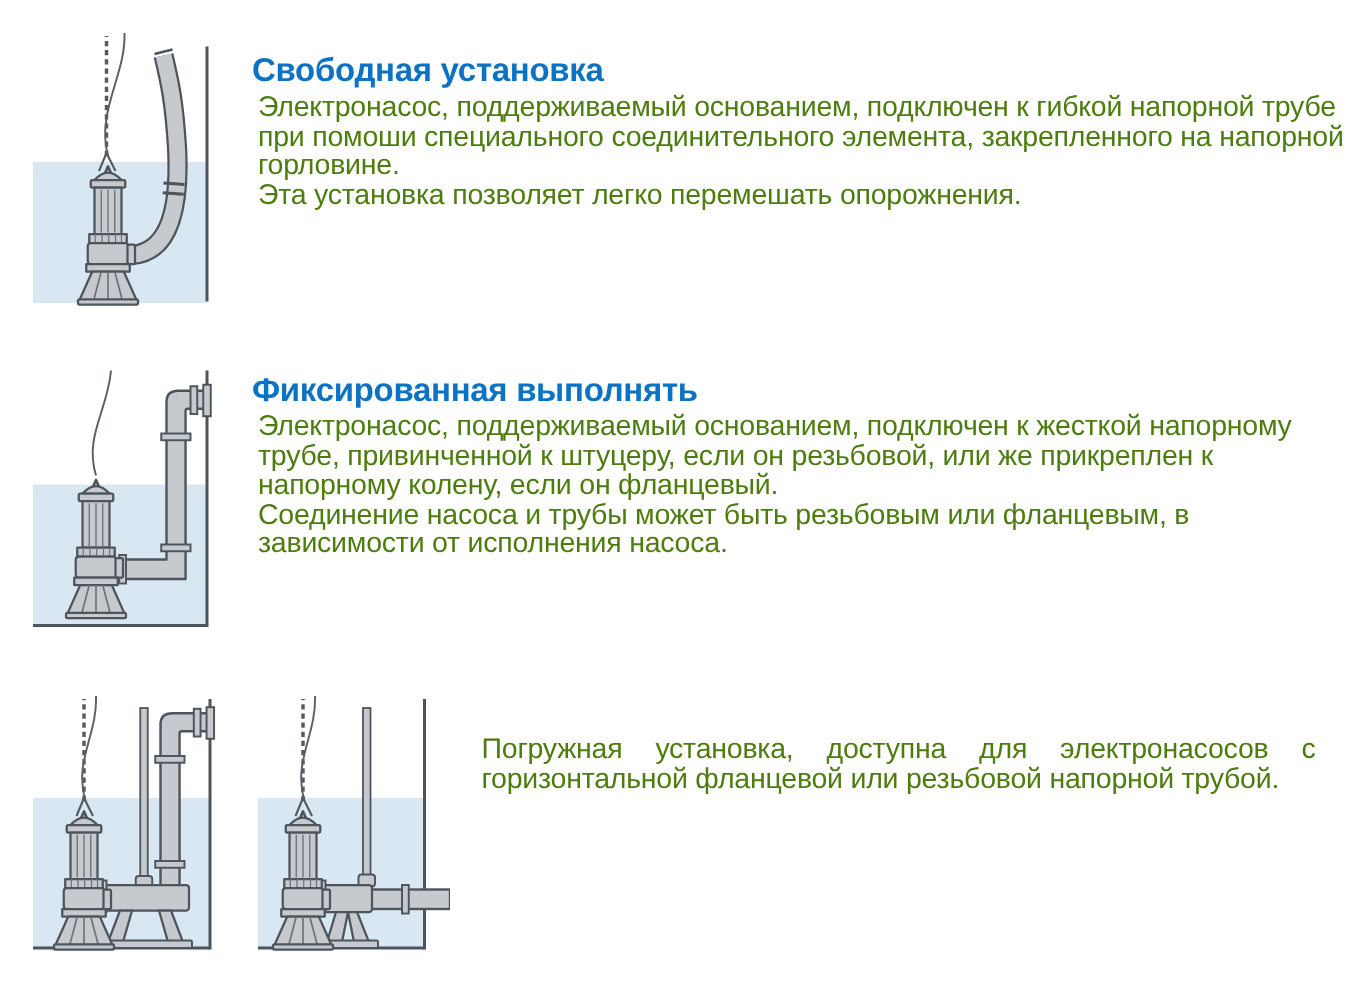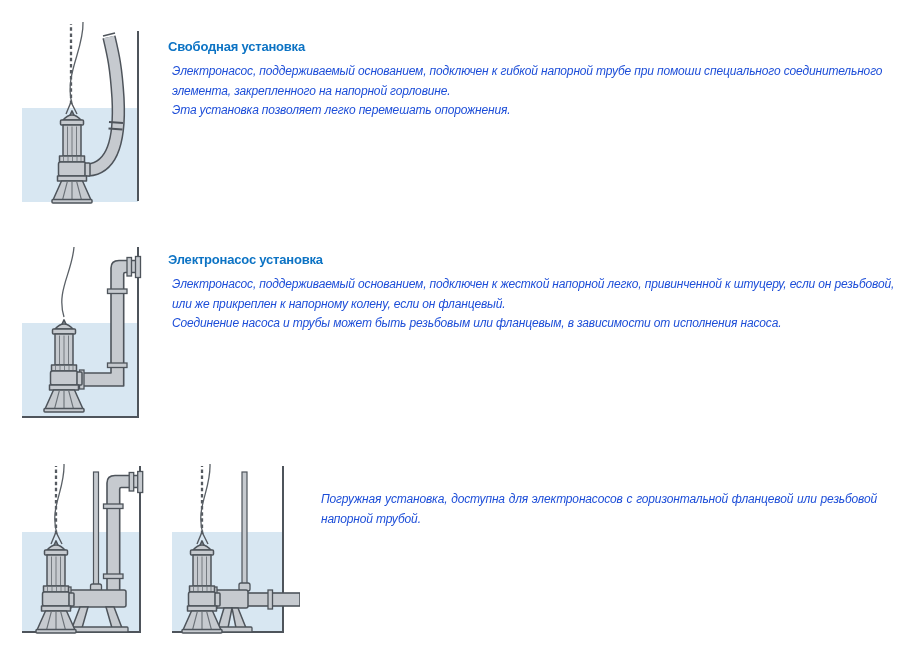--- a/index.html
+++ b/index.html
@@ -3,27 +3,26 @@
 <meta charset="utf-8">
 <style>
   html,body{margin:0;padding:0;}
   body{
     width:906px;height:663px;background:#ffffff;position:relative;overflow:hidden;
     font-family:"Liberation Sans", sans-serif;
   }
   .fig{position:absolute;}
   .sec-text{position:absolute;}
   .sec-title{
-    margin:0 0 5px 0;font-size:13px;font-weight:bold;color:#0c73c4;
+    margin:0 0 5px 0;font-size:22px;font-weight:bold;color:#0c73c4;
     letter-spacing:-0.2px;line-height:21px;
   }
   .sec-text p{
-    margin:0;padding-left:4px;font-size:12px;line-height:19.6px;color:#1d4ed8;
+    margin:0;padding-left:4px;font-size:19px;line-height:19.6px;color:#4d7c0f;
     letter-spacing:-0.15px;
-    font-style:italic;
   }
   #sec1-text{left:168px;top:36px;width:734px;}
   #sec2-text{left:168px;top:249px;width:734px;}
   #sec3-text{left:317px;top:458px;width:560px;}
   #sec3-text p{text-align:justify;margin-top:32px;}
   #fig-a{left:16px;top:10px;}
   #fig-b{left:16px;top:237px;}
   #fig-c{left:16px;top:452px;}
   #fig-d{left:166px;top:452px;}
   svg{display:block;}
@@ -90,22 +89,22 @@
       <rect x="91.5" y="126" width="19.5" height="4.5" fill="#c6cacf" stroke="#4e545b" stroke-width="1.3"></rect>
       <rect x="111" y="20.5" width="4.5" height="18.5" fill="#c6cacf" stroke="#4e545b" stroke-width="1.3"></rect>
       <rect x="119.5" y="19.5" width="5" height="21" fill="#c6cacf" stroke="#4e545b" stroke-width="1.3"></rect>
       <rect x="63.5" y="133" width="4.5" height="19" fill="#c6cacf" stroke="#4e545b" stroke-width="1.3"></rect>
     </g>
     <use href="#pump" transform="translate(18,78)"></use>
   </svg>
 </div>
 
 <div class="sec-text" id="sec2-text">
-  <h3 class="sec-title">Электронасос установка</h3>
-  <p>Электронасос, поддерживаемый основанием, подключен к жесткой напорной легко, привинченной к штуцеру, если он резьбовой, или же прикреплен к напорному колену, если он фланцевый.</p>
+  <h3 class="sec-title">Фиксированная выполнять</h3>
+  <p>Электронасос, поддерживаемый основанием, подключен к жесткой напорному трубе, привинченной к штуцеру, если он резьбовой, или же прикреплен к напорному колену, если он фланцевый.</p>
   <p>Соединение насоса и трубы может быть резьбовым или фланцевым, в зависимости от исполнения насоса.</p>
 </div>
 
 <div class="fig" id="fig-c">
   <svg width="142" height="206" viewBox="0 0 142 206">
     <rect x="6" y="80" width="118" height="100" fill="#d8e7f2"></rect>
     <line x1="124" y1="14" x2="124" y2="181" stroke="#4e545b" stroke-width="2"></line>
     <line x1="6" y1="180" x2="124" y2="180" stroke="#4e545b" stroke-width="2"></line>
     <g>
       <path d="M40 82 V14" fill="none" stroke="#555a60" stroke-width="2.3" stroke-dasharray="3.5 2.6"></path>

